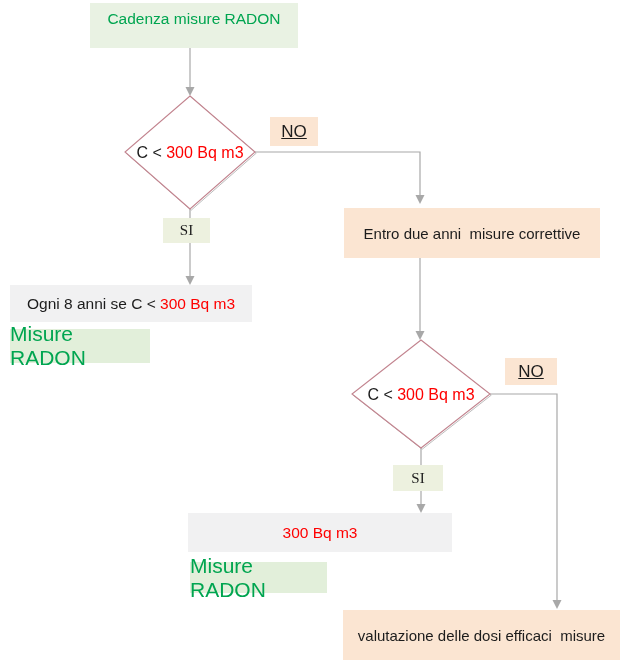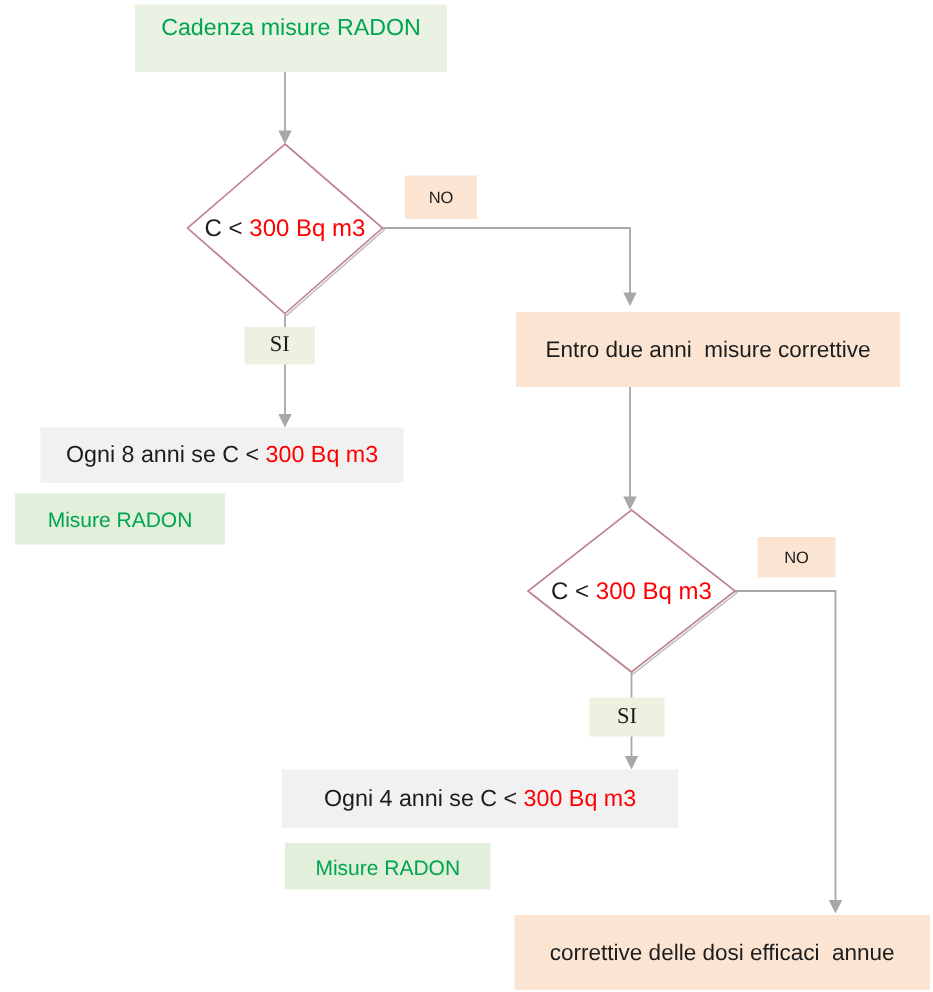--- a/index.html
+++ b/index.html
@@ -57,21 +57,22 @@
   }
   .decision-text {
     position: absolute;
     text-align: center;
     font-size: 16px;
     color: var(--text-black);
     white-space: pre;
   }
   .no-label {
     background: var(--peach-bg);
-    font-size: 11px;
+    font-size: 17px;
+    text-decoration: underline;
   }
   .si-label {
     background: var(--si-bg);
     font-family: "Liberation Serif", serif;
     font-size: 15px;
     margin-left: 28px;
   }
   .peach-box {
     background: var(--peach-bg);
     flex-direction: column;
@@ -82,21 +83,21 @@
     white-space: pre-wrap;
   }
   .gray-box {
     background: var(--gray-bg);
     font-size: 15.5px;
     white-space: pre;
   }
   .misure-box {
     background: var(--misure-bg);
     color: var(--green-text);
-    font-size: 14px;
+    font-size: 21px;
   }
   .red {
     color: var(--red-text);
   }
   sup.red {
     font-size: 10px;
     vertical-align: super;
     line-height: 0;
   }
 </style>
@@ -146,39 +147,39 @@
   </div>
 
   <div class="node si-label" style="left:135px; top:218px; width:47px; height:25px;">
     <span>SI</span>
   </div>
 
   <div class="node peach-box" style="left:344px; top:208px; width:256px; height:50px;">
     <div class="bline">Entro due anni  misure correttive</div>
   </div>
 
-  <div class="node gray-box" style="left:27px; top:285px; width:242px; height:37px;"><span>Ogni 8 anni se C &lt; </span><span class="red">300 Bq m3</span></div>
+  <div class="node gray-box" style="left:10px; top:285px; width:242px; height:37px;"><span>Ogni 8 anni se C &lt; </span><span class="red">300 Bq m3</span></div>
 
   <div class="node misure-box" style="left:10px; top:329px; width:140px; height:34px;">
     <span>Misure RADON</span>
   </div>
 
   <div class="decision-text" style="left:352px; top:386px; width:138px;"><span>C &lt; </span><span class="red">300 Bq m3</span></div>
 
   <div class="node no-label" style="left:505px; top:358px; width:52px; height:27px;">
     <span>NO</span>
   </div>
 
   <div class="node si-label" style="left:365px; top:465px; width:50px; height:26px;">
     <span>SI</span>
   </div>
 
-  <div class="node gray-box" style="left:188px; top:513px; width:264px; height:39px;"><span>Ogni 4 anni se C &lt; </span><span class="red">300 Bq m3</span></div>
+  <div class="node gray-box" style="left:188px; top:513px; width:264px; height:39px;"><span class="red">300 Bq m3</span></div>
 
   <div class="node misure-box" style="left:190px; top:562px; width:137px; height:31px;">
     <span>Misure RADON</span>
   </div>
 
   <div class="node peach-box" style="left:343px; top:610px; width:277px; height:50px;">
-    <div class="bline">correttive delle dosi efficaci  annue</div>
+    <div class="bline">valutazione delle dosi efficaci  misure</div>
   </div>
 
 </div>
 
 </body></html>

